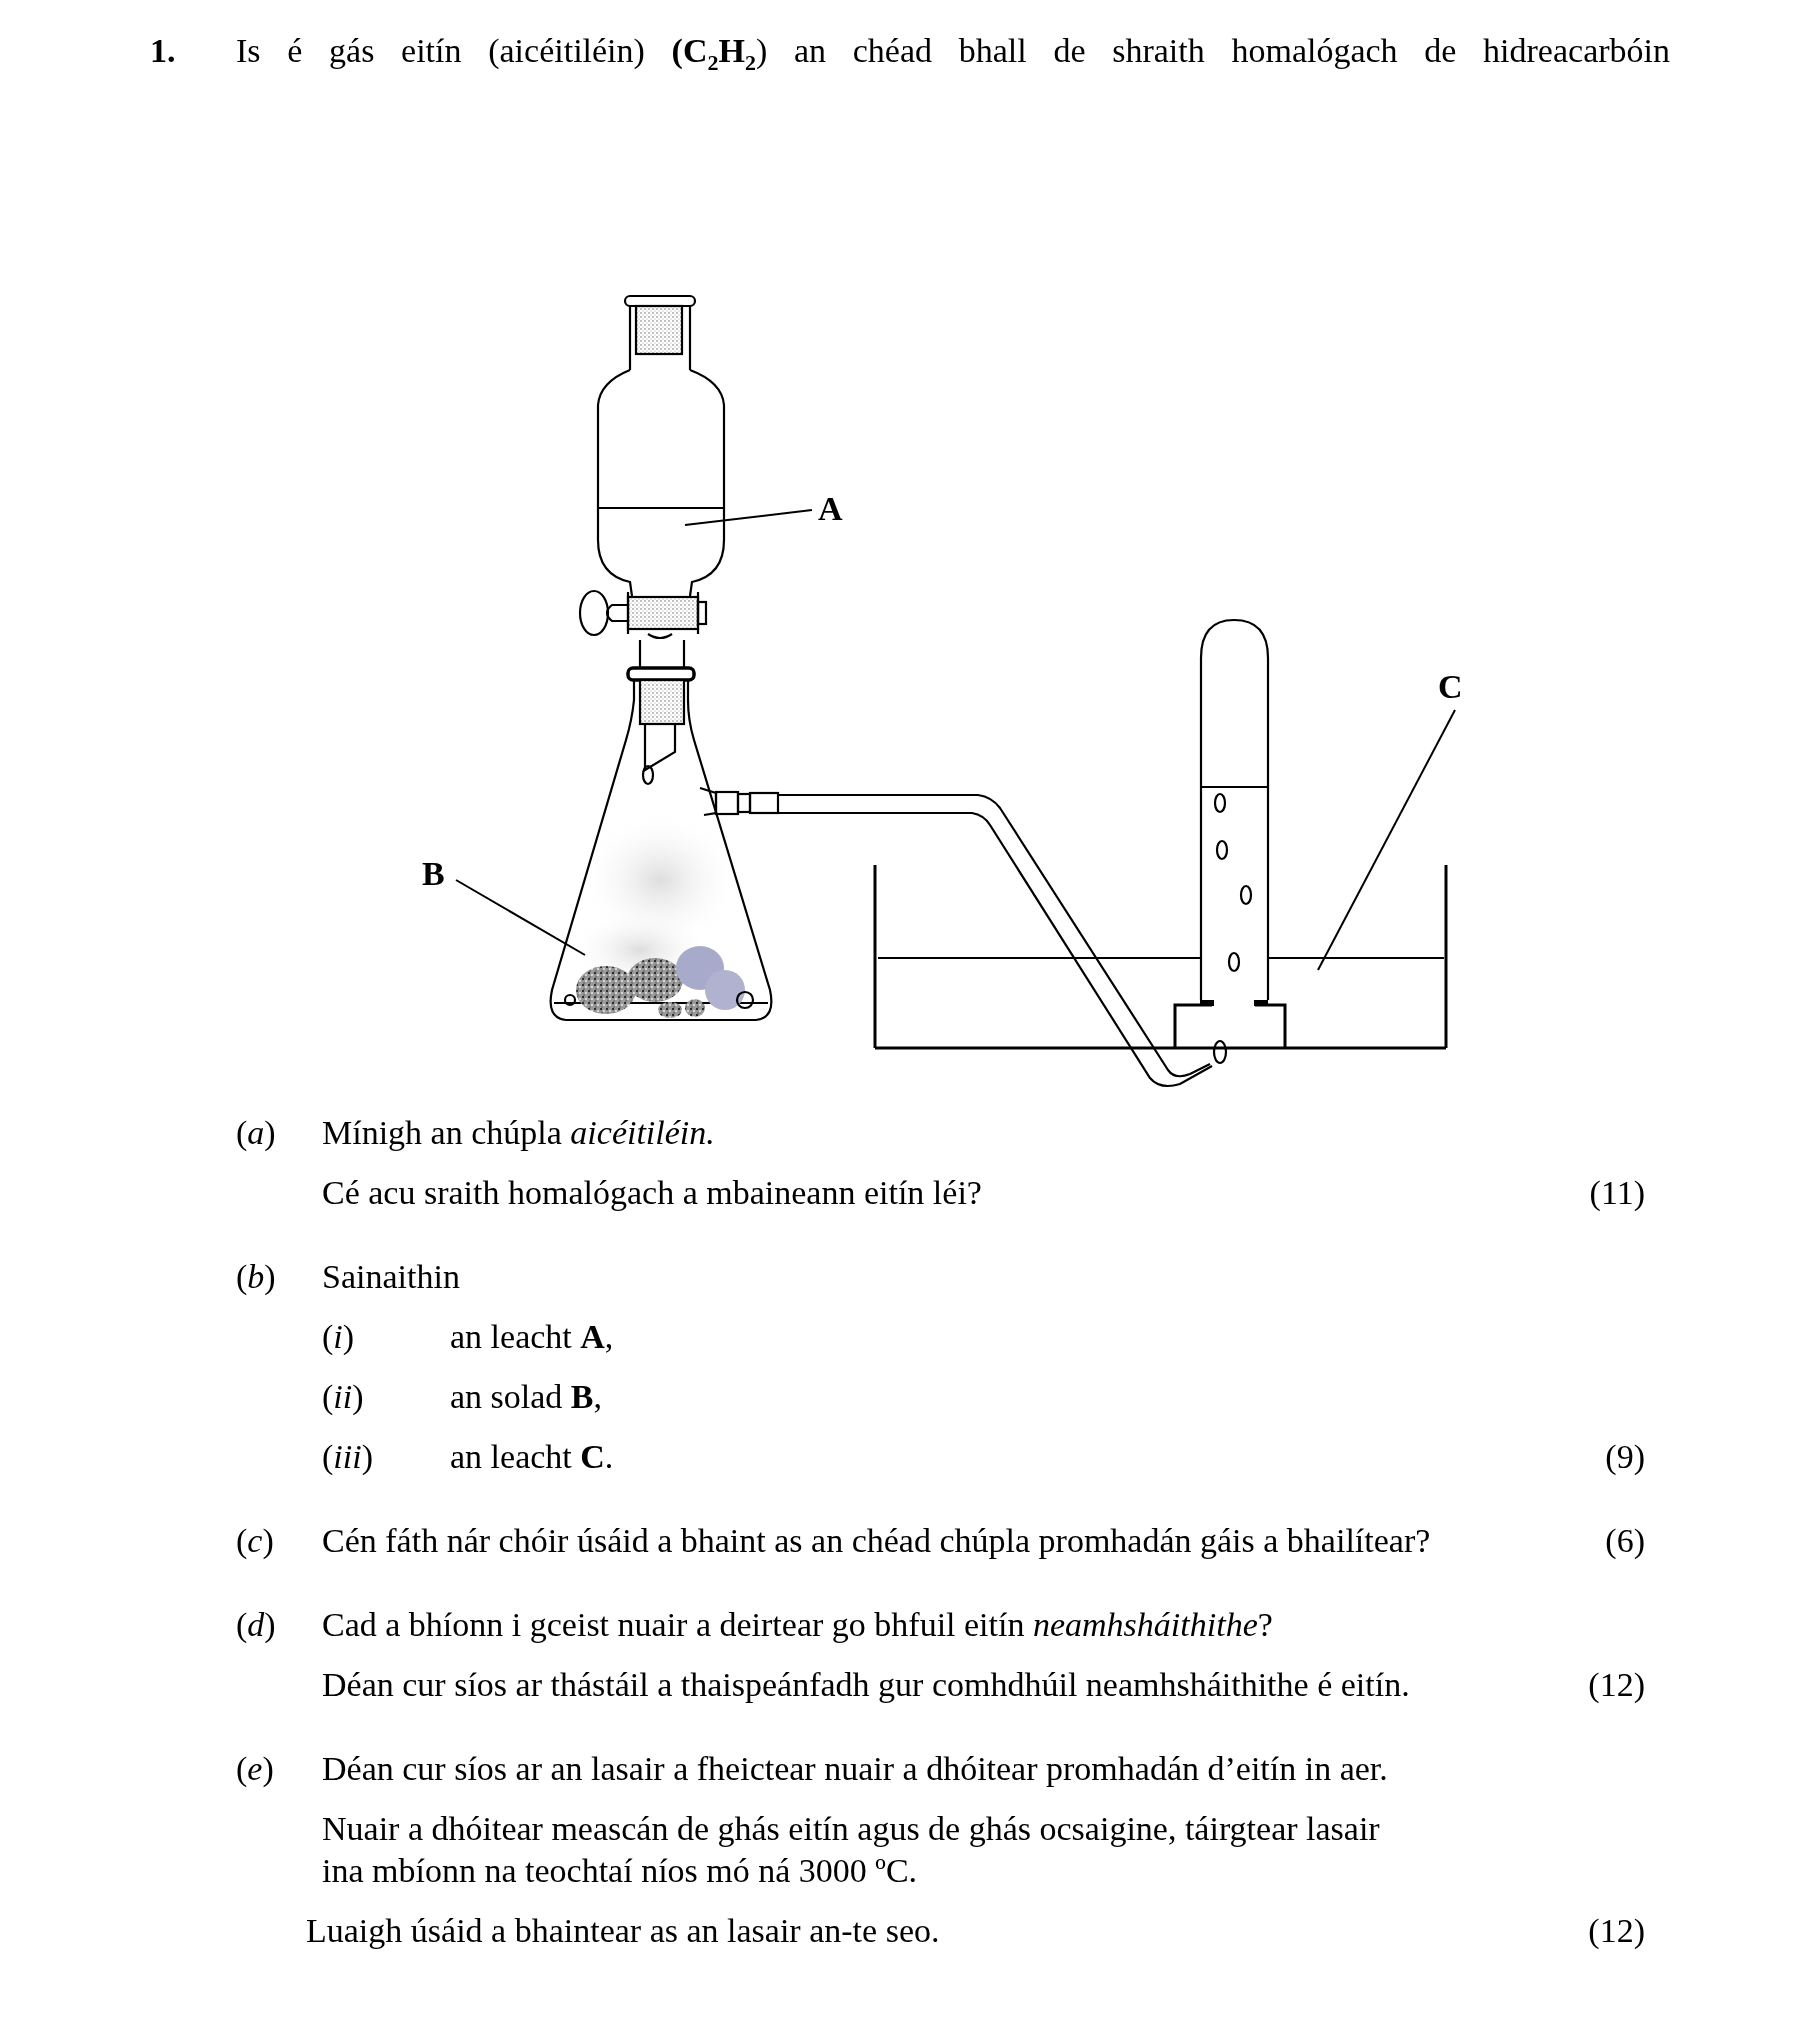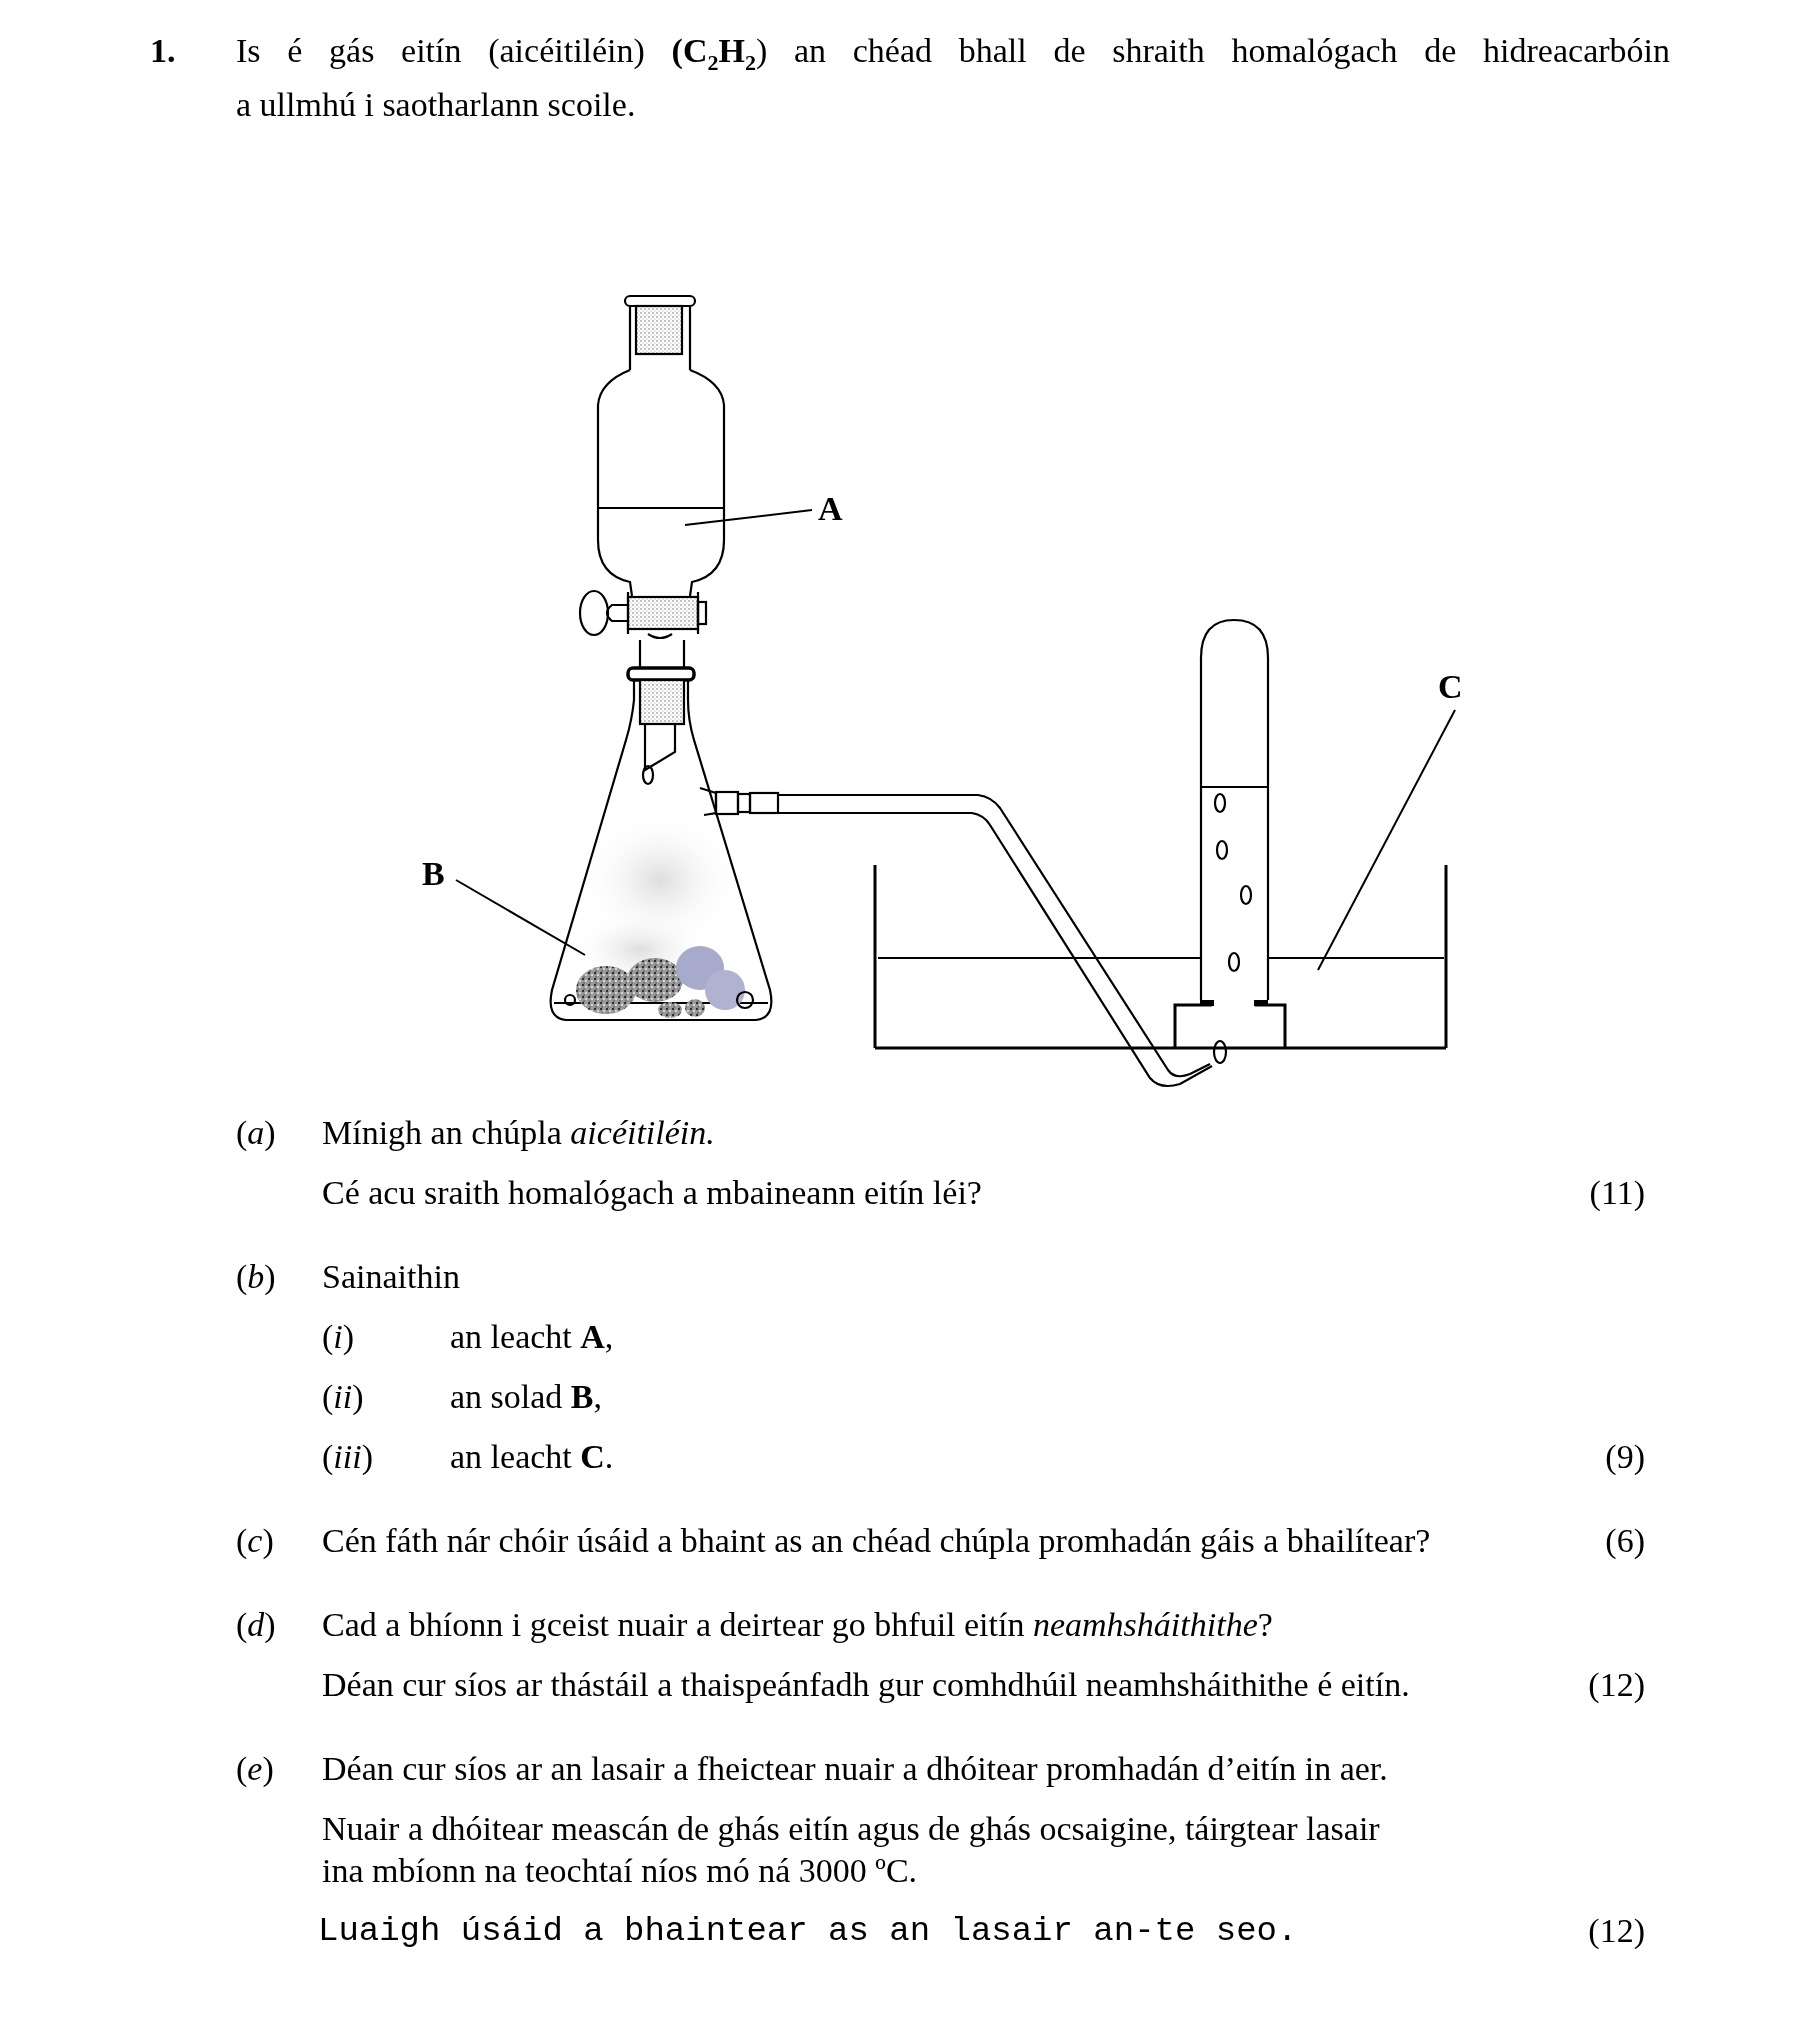--- a/index.html
+++ b/index.html
@@ -19,21 +19,20 @@
   .dlabel { position: absolute; font-weight: bold; font-size: 34px; font-family: "Liberation Serif", serif; }
   b { font-weight: bold; }
 </style>
 </head>
 <body>
 
 <div class="abs qnum" style="left:150px; top:30px; line-height:42px;">1.</div>
 
 <div class="intro">
   <span class="jline"><span>Is é gás eitín (aicéitiléin) </span><b>(<span>C</span><sub style="font-size:22px">2</sub><span>H</span><sub style="font-size:22px">2</sub></b>)<span> an chéad bhall de shraith homalógach de hidreacarbóin</span></span>
-  <span class="lastline">a ullmhú i saotharlann scoile.</span>
 </div>
 
 <svg class="diagram" width="1818" height="1100" viewBox="0 0 1818 1100" xmlns="http://www.w3.org/2000/svg">
   <defs>
     <pattern id="stipple" width="4" height="4" patternUnits="userSpaceOnUse">
       <rect width="4" height="4" fill="#ffffff"></rect>
       <circle cx="1" cy="1" r="0.7" fill="#555"></circle>
       <circle cx="3" cy="3" r="0.5" fill="#888"></circle>
     </pattern>
     <pattern id="rock" width="6" height="6" patternUnits="userSpaceOnUse">
@@ -164,14 +163,14 @@
 
 <div class="abs txt" style="left:236px; top:1604px;">(<i>d</i>)</div>
 <div class="abs txt" style="left:322px; top:1604px;"><span>Cad a bhíonn i gceist nuair a deirtear go bhfuil eitín </span><i>neamhsháithithe</i><span>?</span></div>
 <div class="abs txt" style="left:322px; top:1664px;">Déan cur síos ar thástáil a thaispeánfadh gur comhdhúil neamhsháithithe é eitín.</div>
 <div class="mark" style="top:1664px;">(12)</div>
 
 <div class="abs txt" style="left:236px; top:1748px;">(<i>e</i>)</div>
 <div class="abs txt" style="left:322px; top:1748px;">Déan cur síos ar an lasair a fheictear nuair a dhóitear promhadán d’eitín in aer.</div>
 <div class="abs txt" style="left:322px; top:1808px;">Nuair a dhóitear meascán de ghás eitín agus de ghás ocsaigine, táirgtear lasair</div>
 <div class="abs txt" style="left:322px; top:1850px;">ina mbíonn na teochtaí níos mó ná 3000 ºC.</div>
-<div class="abs txt" style="left:318px; top:1910px;font-family:Liberation Mono, monospace;">Luaigh úsáid a bhaintear as an lasair an-te seo.</div>
+<div class="abs txt" style="left:306px; top:1910px;">Luaigh úsáid a bhaintear as an lasair an-te seo.</div>
 <div class="mark" style="top:1910px;">(12)</div>
 
 </body></html>

